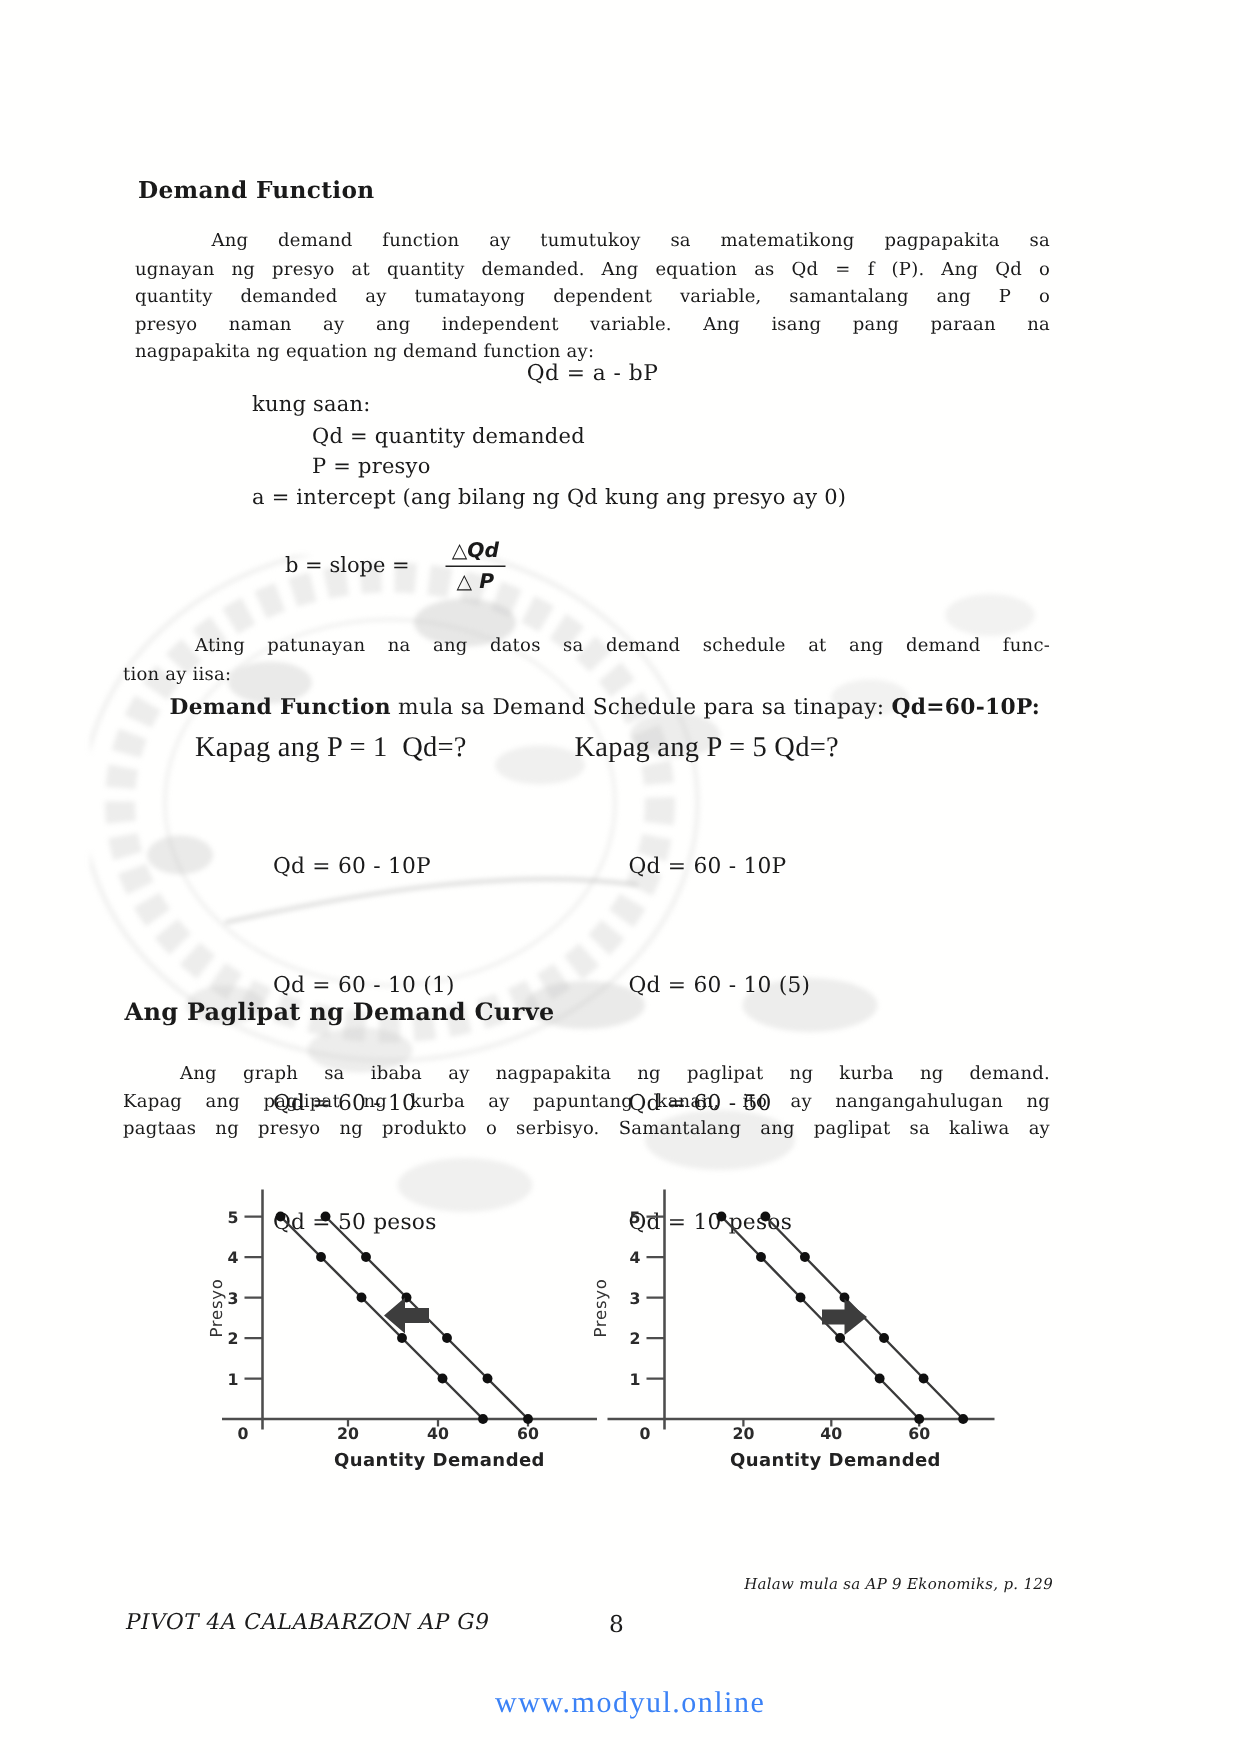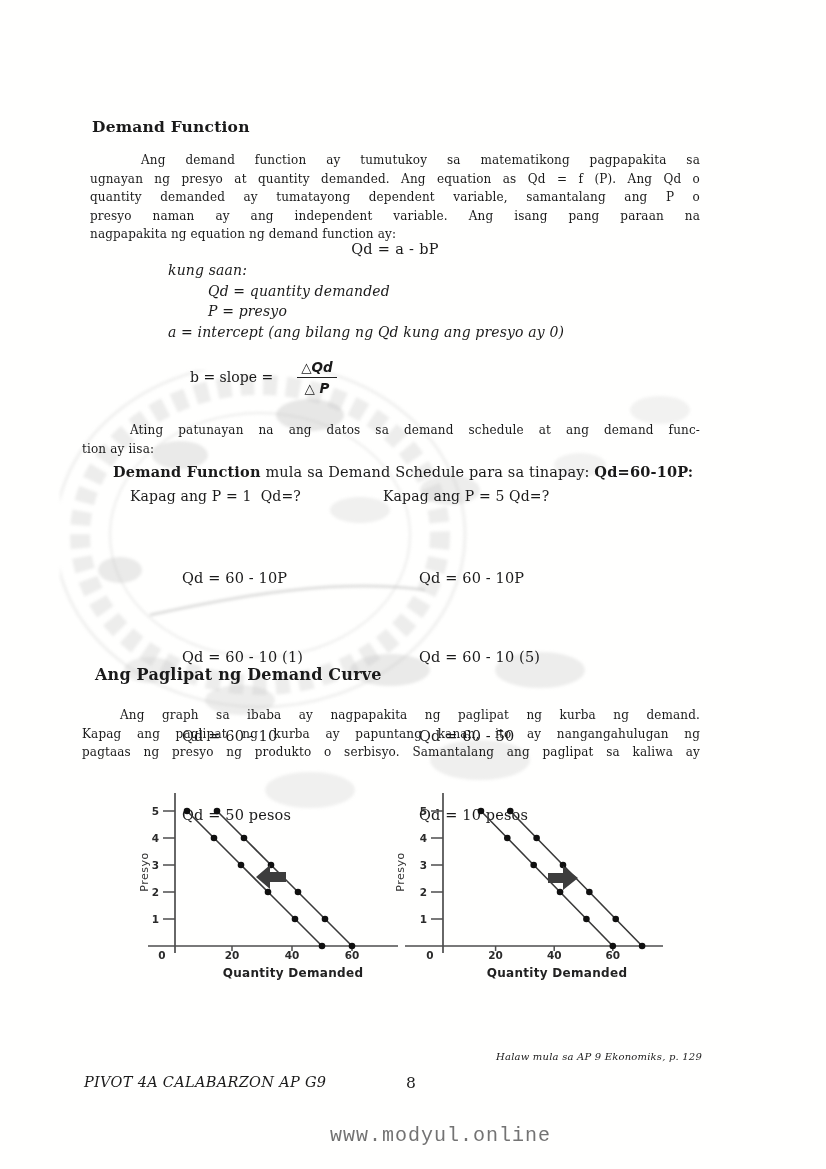--- a/index.html
+++ b/index.html
@@ -7,37 +7,37 @@
         font-family:"DejaVu Serif", "Liberation Serif", serif;color:#1a1a1a;}
   .abs{position:absolute;}
   h1,h2{margin:0;font-size:15.5px;font-weight:bold;letter-spacing:.2px;}
   .body-text{font-size:12px;letter-spacing:.15px;line-height:18.5px;}
   .jl{text-align:justify;text-align-last:justify;}
   .ll{text-align:left;}
   .ind50{padding-left:51px;}
   .ind48{padding-left:48px;}
   .ind38{padding-left:38px;}
   .center{text-align:center;}
-  .defs{font-size:14px;letter-spacing:.15px;line-height:20.6px;font-style:italic;}
+  .defs{font-size:14px;letter-spacing:.15px;line-height:20.6px;}
   .defs .sub{padding-left:40px;}
   .sloperow{display:flex;align-items:center;font-size:14px;}
   .frac{display:inline-block;margin-left:24px;text-align:center;
         font-family:"DejaVu Sans", "Liberation Sans", sans-serif;
         font-style:italic;font-weight:bold;font-size:13.5px;line-height:16px;}
   .frac .num{display:block;padding:0 4px 2px 4px;border-bottom:1.4px solid #222;}
   .frac .den{display:block;padding:2px 4px 0 4px;}
   .calc{font-size:14.5px;letter-spacing:.15px;line-height:26.4px;white-space:pre;}
-  .kapag{font-size:14px;letter-spacing:.15px;white-space:pre;}
+  .kapag{font-size:19px;letter-spacing:.15px;white-space:pre;font-family:Liberation Serif, serif;}
   .dfline{font-size:14.5px;letter-spacing:.15px;}
   .dfline b{letter-spacing:.2px;}
   .src{font-style:italic;font-size:10px;letter-spacing:.2px;}
   .pivot{font-style:italic;font-size:14.5px;letter-spacing:.3px;}
   .pagenum{font-size:15.5px;}
-  .sitewm{font-family:Liberation Mono, monospace;font-size:20px;
-          color:#737373;letter-spacing:1px;}
+  .sitewm{font-family:Liberation Serif, serif;font-size:20px;
+          color:#3b82f6;letter-spacing:1px;}
   #stamp{filter:blur(1.6px);}
   .tick{font:700 10.5px "DejaVu Sans", "Liberation Sans", sans-serif;fill:#2b2b2b;}
   .axlabel{font:400 11px "DejaVu Sans", "Liberation Sans", sans-serif;fill:#333;letter-spacing:.5px;}
   .axlabel-b{font:700 12px "DejaVu Sans", "Liberation Sans", sans-serif;fill:#222;letter-spacing:.3px;}
 </style>
 </head>
 <body>
 
 <div id="page">
 
@@ -106,21 +106,21 @@
     <div>Qd = 60 - 10</div>
     <div>Qd = 50 pesos</div>
   </div>
   <div class="abs calc" style="left:419px;top:512px;">
     <div>Qd = 60 - 10P</div>
     <div>Qd = 60 - 10 (5)</div>
     <div>Qd = 60 - 50</div>
     <div>Qd = 10 pesos</div>
   </div>
 
-  <h2 class="abs" style="left:83px;top:665px;font-size:16px;margin-left:12px;">Ang Paglipat ng Demand Curve</h2>
+  <h2 class="abs" style="left:83px;top:665px;font-size:16px;">Ang Paglipat ng Demand Curve</h2>
 
   <div class="abs body-text" style="left:82px;top:706px;width:618px;">
     <div class="jl ind38">Ang graph sa ibaba ay nagpapakita ng paglipat ng kurba ng demand.</div>
     <div class="jl">Kapag ang paglipat ng kurba ay papuntang kanan, ito ay nangangahulugan ng</div>
     <div class="jl">pagtaas ng presyo ng produkto o serbisyo. Samantalang ang paglipat sa kaliwa ay</div>
   </div>
 
   <svg id="chartL" class="abs" style="left:128px;top:786px;" width="280" height="205">
       <line x1="47" y1="7" x2="47" y2="167" stroke="#4d4d4d" stroke-width="1.7"></line>
       <line x1="20" y1="160" x2="270" y2="160" stroke="#4d4d4d" stroke-width="1.7"></line>

